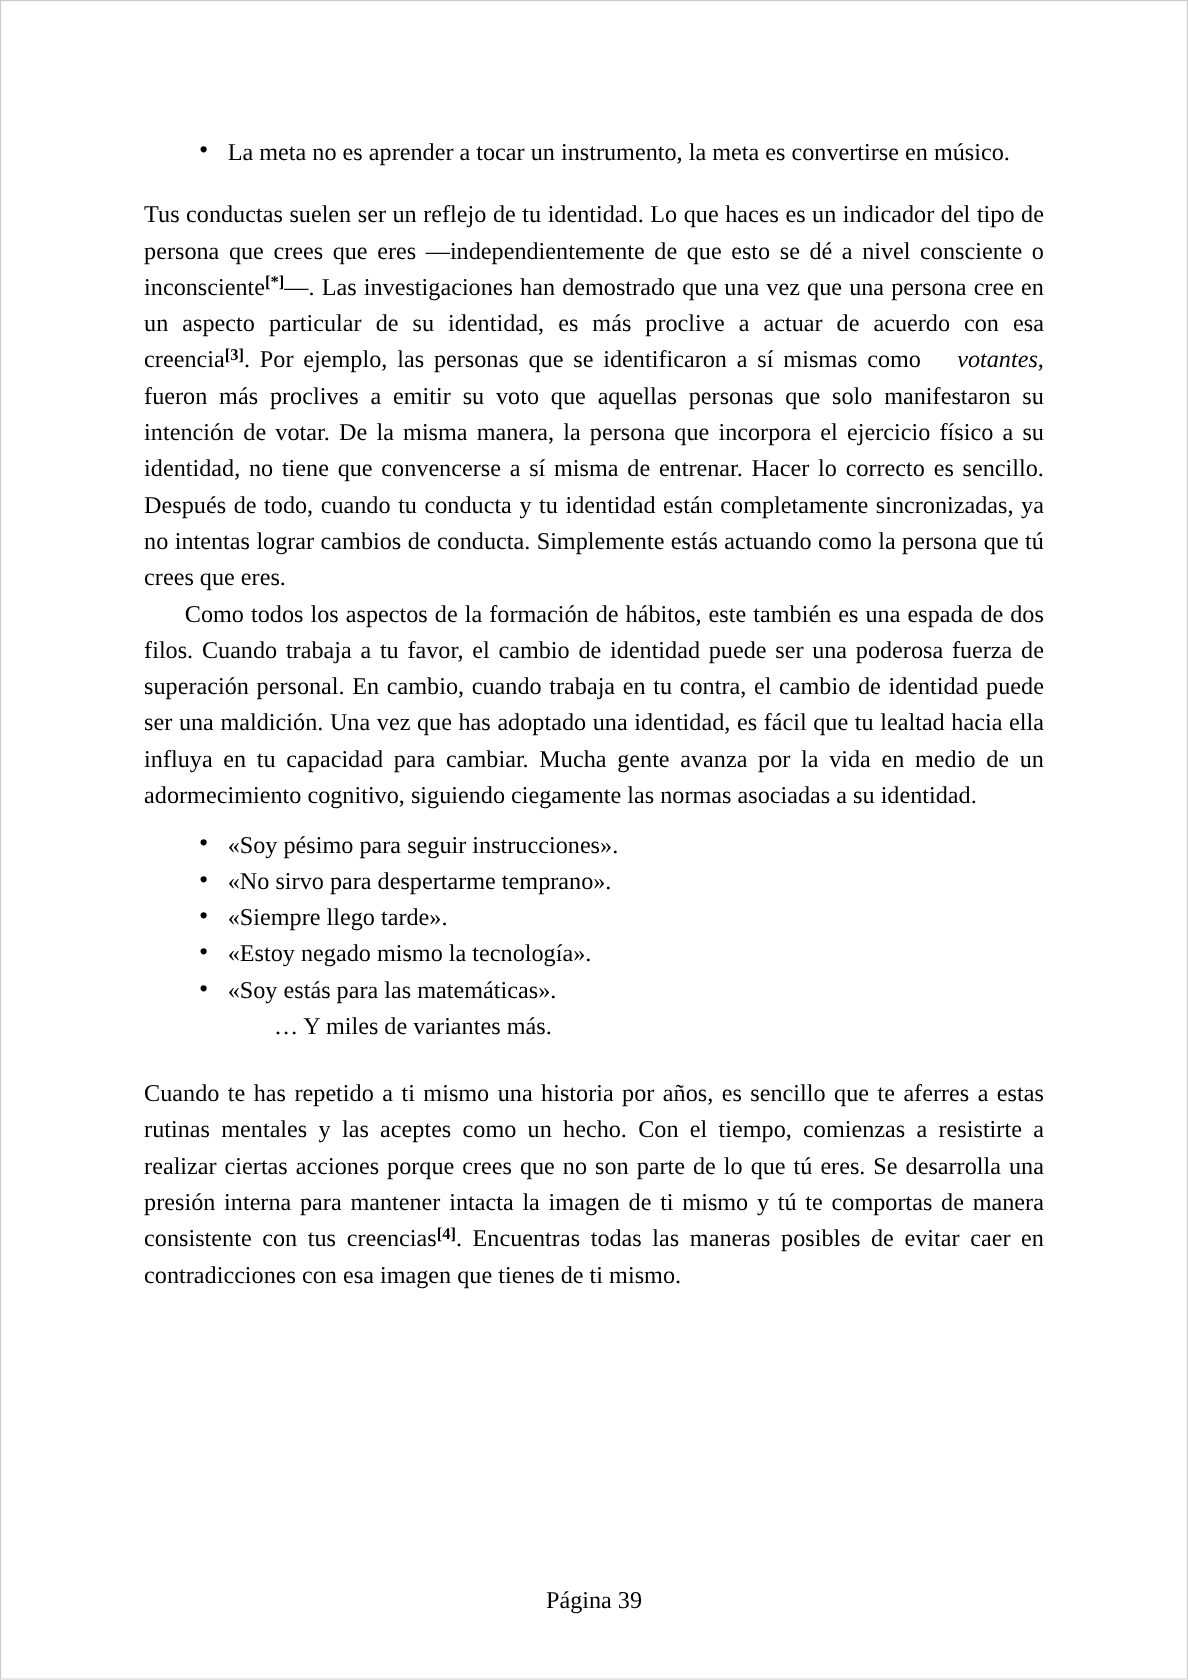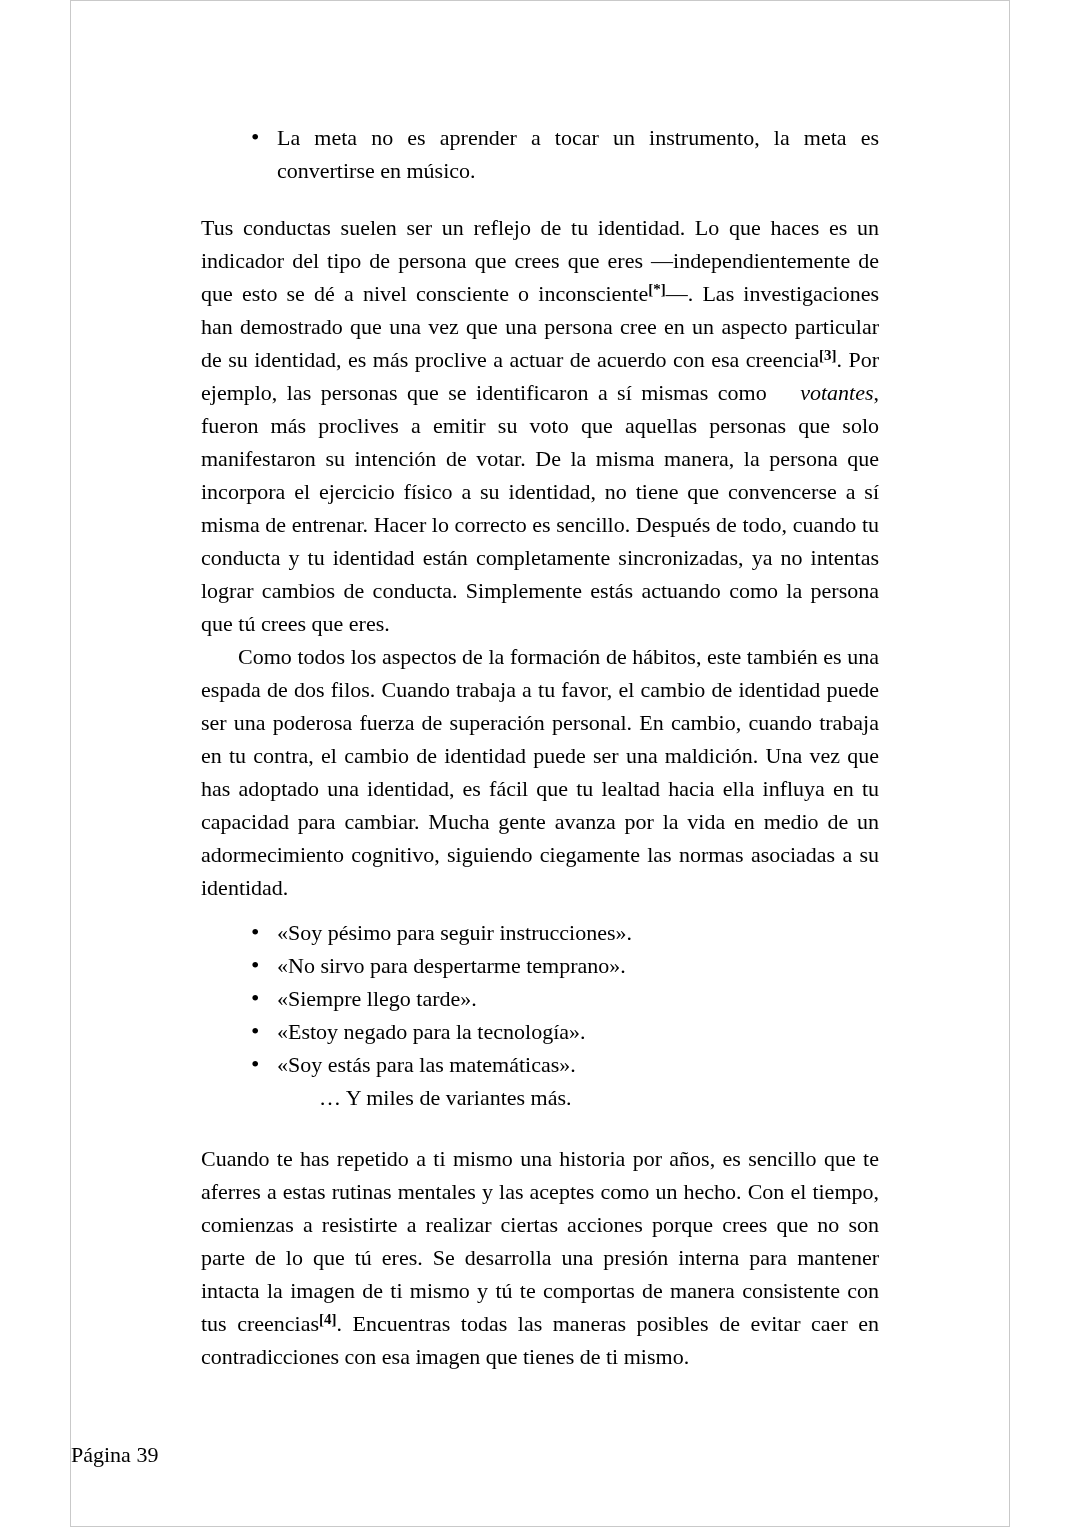--- a/index.html
+++ b/index.html
@@ -2,21 +2,21 @@
 <html><head>
 <meta charset="utf-8">
 <style>
   html, body {
     margin: 0;
     padding: 0;
     background: #ffffff;
   }
   .page {
     position: relative;
-    width: 940px;
+    width: 1080px;
     height: 1527px;
     margin: 0 auto;
     background: #ffffff;
     border: 1px solid #c9c9c9;
     box-sizing: border-box;
     font-family: "Liberation Serif", "DejaVu Serif", serif;
     color: #000000;
     overflow: hidden;
   }
   .content {
@@ -74,20 +74,21 @@
   }
   em.word-emphasis {
     font-style: italic;
     margin-left: 24px;
   }
   .footer {
     position: absolute;
     left: 0;
     right: 0;
     bottom: 58px;
+    text-align: center;
     font-size: 22px;
     line-height: 26px;
   }
 </style>
 </head>
 <body>
 
 <div class="page">
   <div class="content">
 
@@ -98,21 +99,21 @@
     </ul>
 
     <p class="body-para"><span>Tus conductas suelen ser un reflejo de tu identidad. Lo que haces es un indicador del tipo de persona que crees que eres —independientemente de que esto se dé a nivel consciente o inconsciente</span><span class="fnref">[*]</span><span>—. Las investigaciones han demostrado que una vez que una persona cree en un aspecto particular de su identidad, es más proclive a actuar de acuerdo con esa creencia</span><span class="fnref">[3]</span><span>. Por ejemplo, las personas que se identificaron a sí mismas como </span><em class="word-emphasis">votantes</em><span>, fueron más proclives a emitir su voto que aquellas personas que solo manifestaron su intención de votar. De la misma manera, la persona que incorpora el ejercicio físico a su identidad, no tiene que convencerse a sí misma de entrenar. Hacer lo correcto es sencillo. Después de todo, cuando tu conducta y tu identidad están completamente sincronizadas, ya no intentas lograr cambios de conducta. Simplemente estás actuando como la persona que tú crees que eres.</span></p>
 
     <p class="body-para indent"><span>Como todos los aspectos de la formación de hábitos, este también es una espada de dos filos. Cuando trabaja a tu favor, el cambio de identidad puede ser una poderosa fuerza de superación personal. En cambio, cuando trabaja en tu contra, el cambio de identidad puede ser una maldición. Una vez que has adoptado una identidad, es fácil que tu lealtad hacia ella influya en tu capacidad para cambiar. Mucha gente avanza por la vida en medio de un adormecimiento cognitivo, siguiendo ciegamente las normas asociadas a su identidad.</span></p>
 
     <ul class="bullet-list quote-list">
       <li><span>«Soy pésimo para seguir instrucciones».</span></li>
       <li><span>«No sirvo para despertarme temprano».</span></li>
       <li><span>«Siempre llego tarde».</span></li>
-      <li><span>«Estoy negado para la tecnología».</span></li>
+      <li><span>«Estoy negado mismo la tecnología».</span></li>
       <li><span>«Soy estás para las matemáticas».</span></li>
     </ul>
     <p class="list-trailer"><span>… Y miles de variantes más.</span></p>
 
     <p class="body-para"><span>Cuando te has repetido a ti mismo una historia por años, es sencillo que te aferres a estas rutinas mentales y las aceptes como un hecho. Con el tiempo, comienzas a resistirte a realizar ciertas acciones porque crees que no son parte de lo que tú eres. Se desarrolla una presión interna para mantener intacta la imagen de ti mismo y tú te comportas de manera consistente con tus creencias</span><span class="fnref">[4]</span><span>. Encuentras todas las maneras posibles de evitar caer en contradicciones con esa imagen que tienes de ti mismo.</span></p>
 
   </div>
 
   <div class="footer">
     <span>Página 39</span>

